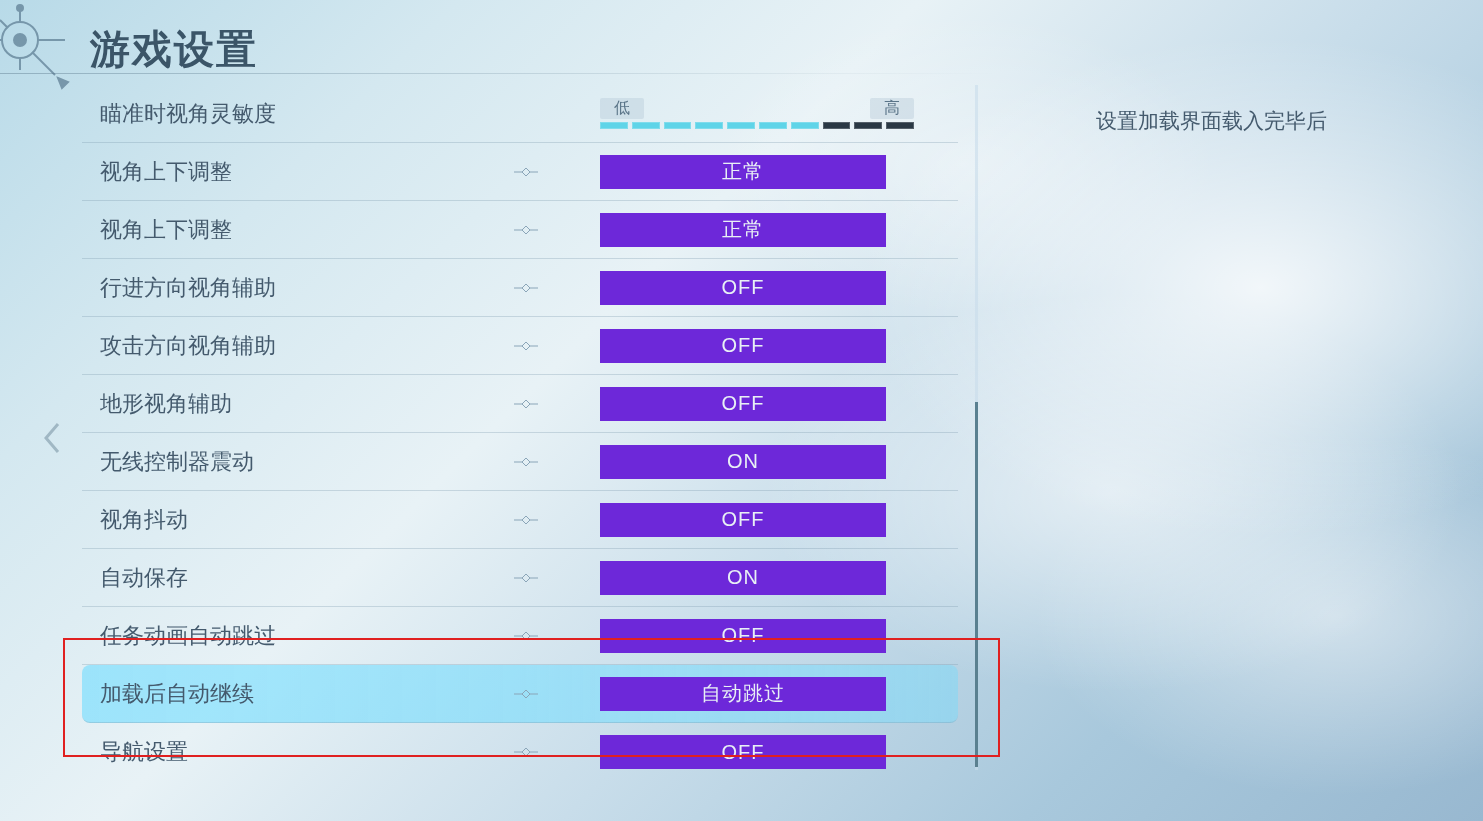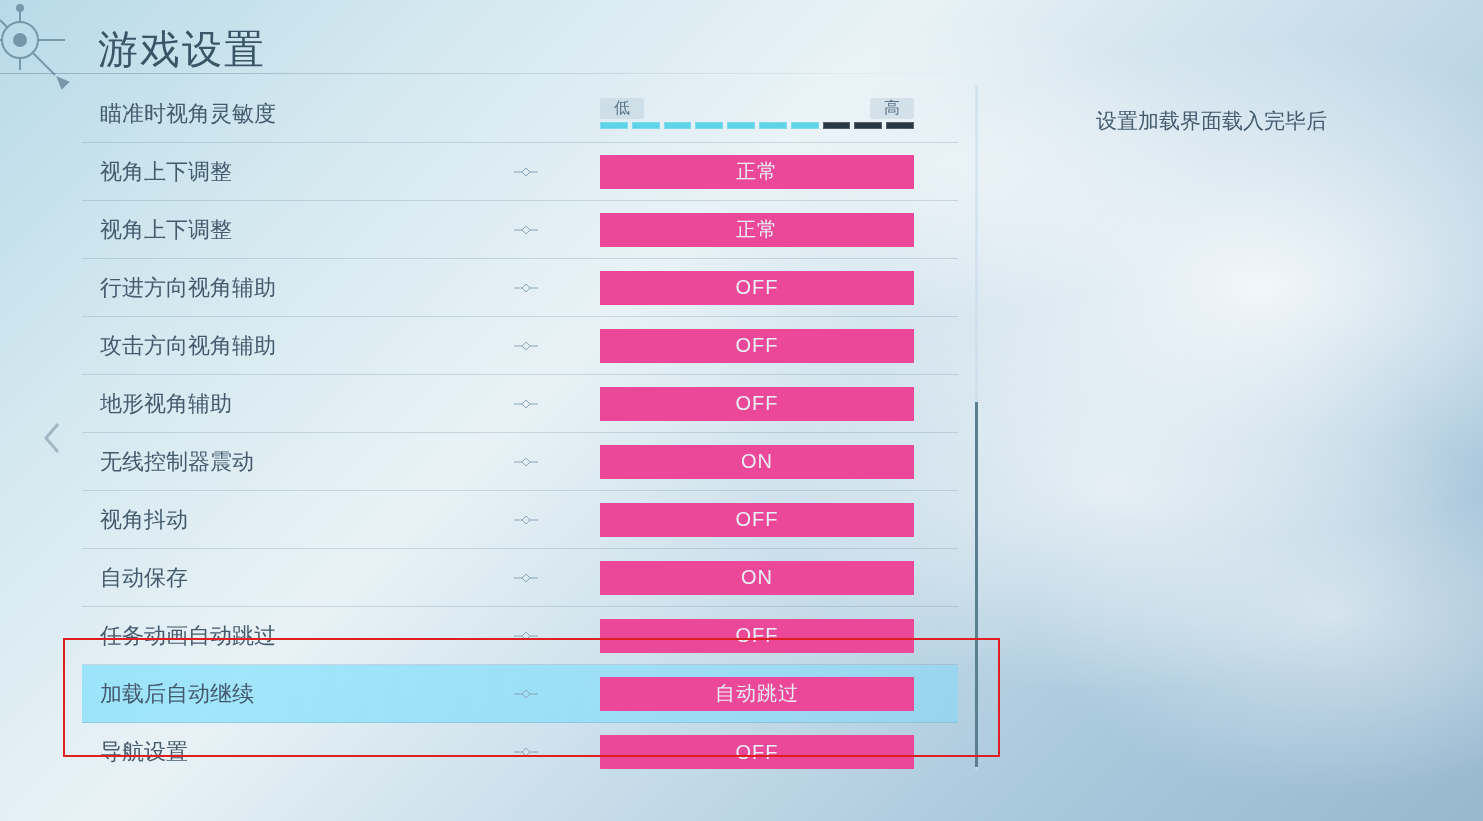--- a/index.html
+++ b/index.html
@@ -23,24 +23,23 @@
 .settings-icon-svg {
   position: absolute;
   top: 0px;
   left: -20px;
 }
 .page-title {
   position: absolute;
   top: 22px;
   left: 90px;
   font-size: 40px;
-  font-weight: 400;
+  font-weight: 700;
   color: #3b5568;
   letter-spacing: 2px;
-  margin-left: 8px;
 }
 .title-line {
   position: absolute;
   top: 73px;
   left: 0;
   width: 1000px;
   height: 1px;
   background: linear-gradient(to right, rgba(80,110,130,0.4), rgba(80,110,130,0.2), transparent);
 }
 .settings-panel {
@@ -52,34 +51,35 @@
 }
 .setting-row {
   position: relative;
   height: 58px;
   display: flex;
   align-items: center;
   border-bottom: 1px solid rgba(120,150,170,0.3);
 }
 .setting-row.highlighted {
   background: linear-gradient(to right, rgba(110,220,255,0.6), rgba(110,220,255,0.55), rgba(110,220,255,0.4));
+  border-radius: 8px;
 }
 .setting-label {
   position: absolute;
   left: 18px;
   font-size: 22px;
   color: #445a6d;
   font-weight: 400;
 }
 .setting-control {
   position: absolute;
   left: 518px;
-  width: 314px;
+  width: 286px;
   height: 34px;
-  background: #ec4899;
+  background: #6d28d9;
   display: flex;
   align-items: center;
   justify-content: center;
   color: #e8f0f5;
   font-size: 20px;
   letter-spacing: 1px;
 }
 .slider-container {
   position: absolute;
   left: 518px;

